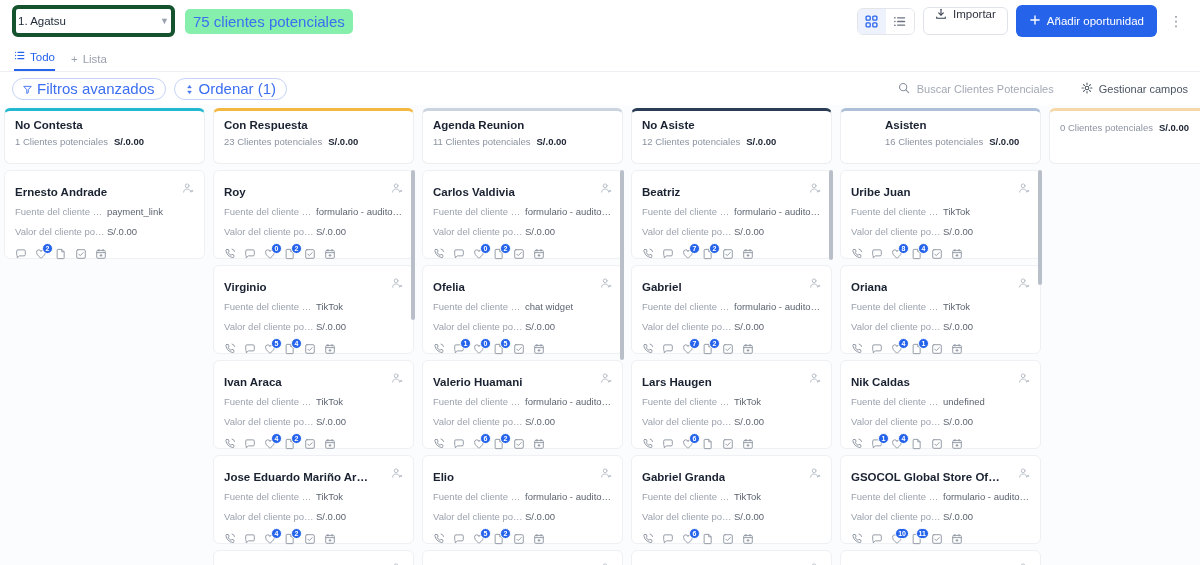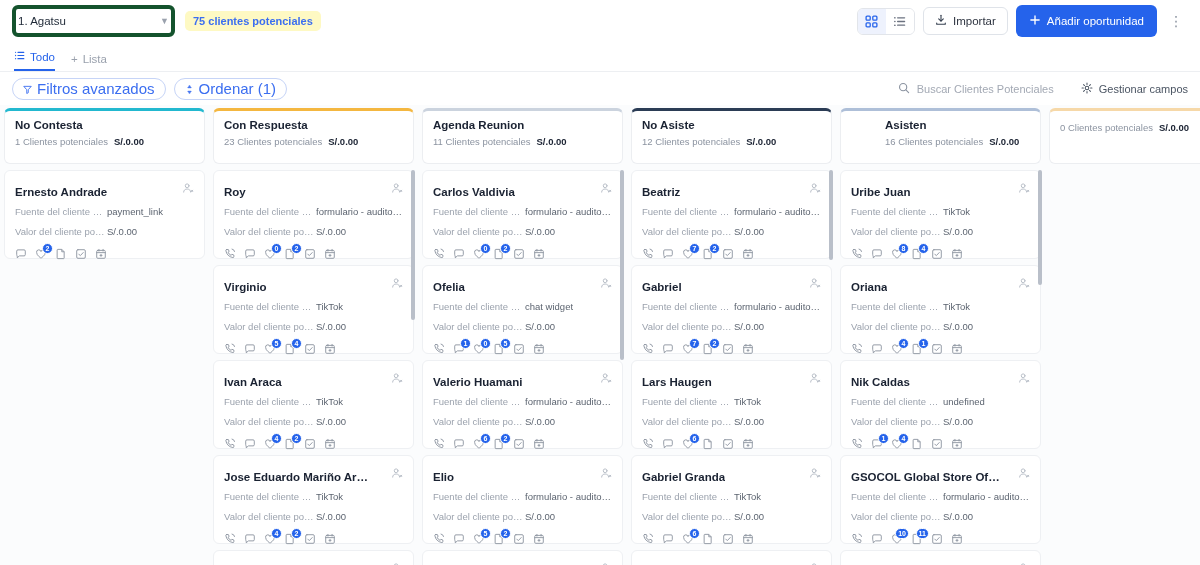--- a/index.html
+++ b/index.html
@@ -23,39 +23,39 @@
     width: 163px; height: 32px;
     border: 4px solid #14532d; border-radius: 6px;
     background: #fff;
     display: flex; align-items: center; justify-content: space-between;
     padding: 0 2px;
     font-size: 11.5px; color: #1f2937;
     cursor: pointer;
   }
   .chev { color: #9aa1ad; font-size: 9px; line-height: 1; }
   .badge-count {
-    background: #fef9c3; color: #3b6ef0;
-    font-size: 11px; font-weight: 700;
+    background: #86efac; color: #3b6ef0;
+    font-size: 15px; font-weight: 400;
     padding: 4px 8px; border-radius: 5px;
     cursor: pointer;
   }
   .topbar-right { margin-left: auto; display: flex; align-items: center; gap: 8px; }
   .viewtoggle {
     display: flex; border: 1px solid #e2e5ea; border-radius: 6px; overflow: hidden;
     height: 27px;
   }
   .viewtoggle > div {
     width: 28px; height: 100%;
     display: flex; align-items: center; justify-content: center;
     cursor: pointer; background: #fff;
   }
   .viewtoggle > div.active { background: #eef2fd; }
   .btn-import {
     height: 28px; border: 1px solid #dfe3e9; border-radius: 6px; background: #fff;
-    display: flex; align-items: center; gap: 6px;
+    display: flex; align-items: flex-start; gap: 6px;
     padding: 0 11px; font-size: 11.5px; color: #2e3440; cursor: pointer;
   }
   .btn-primary {
     height: 28px; border-radius: 6px; background: #2563eb; border: none;
     display: flex; align-items: center; gap: 6px;
     padding: 16px 13px; font-size: 11.5px; color: #fff; font-weight: 500; cursor: pointer;
   }
   .kebab { color: #8b93a0; font-size: 14px; padding: 0 4px; cursor: pointer; letter-spacing: 1px;}
 
   

